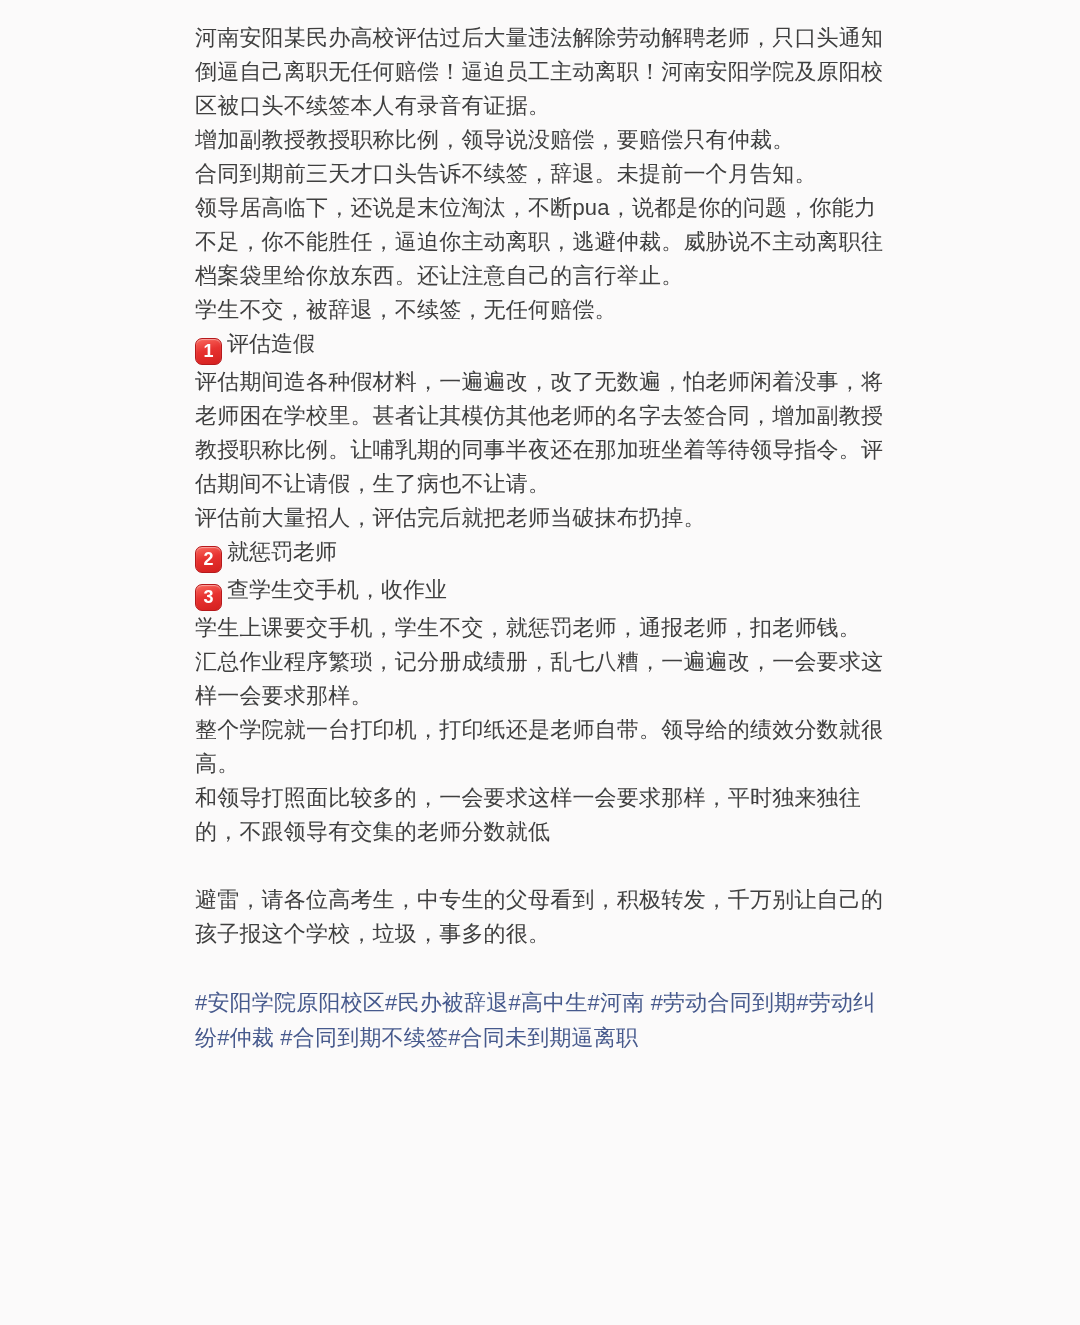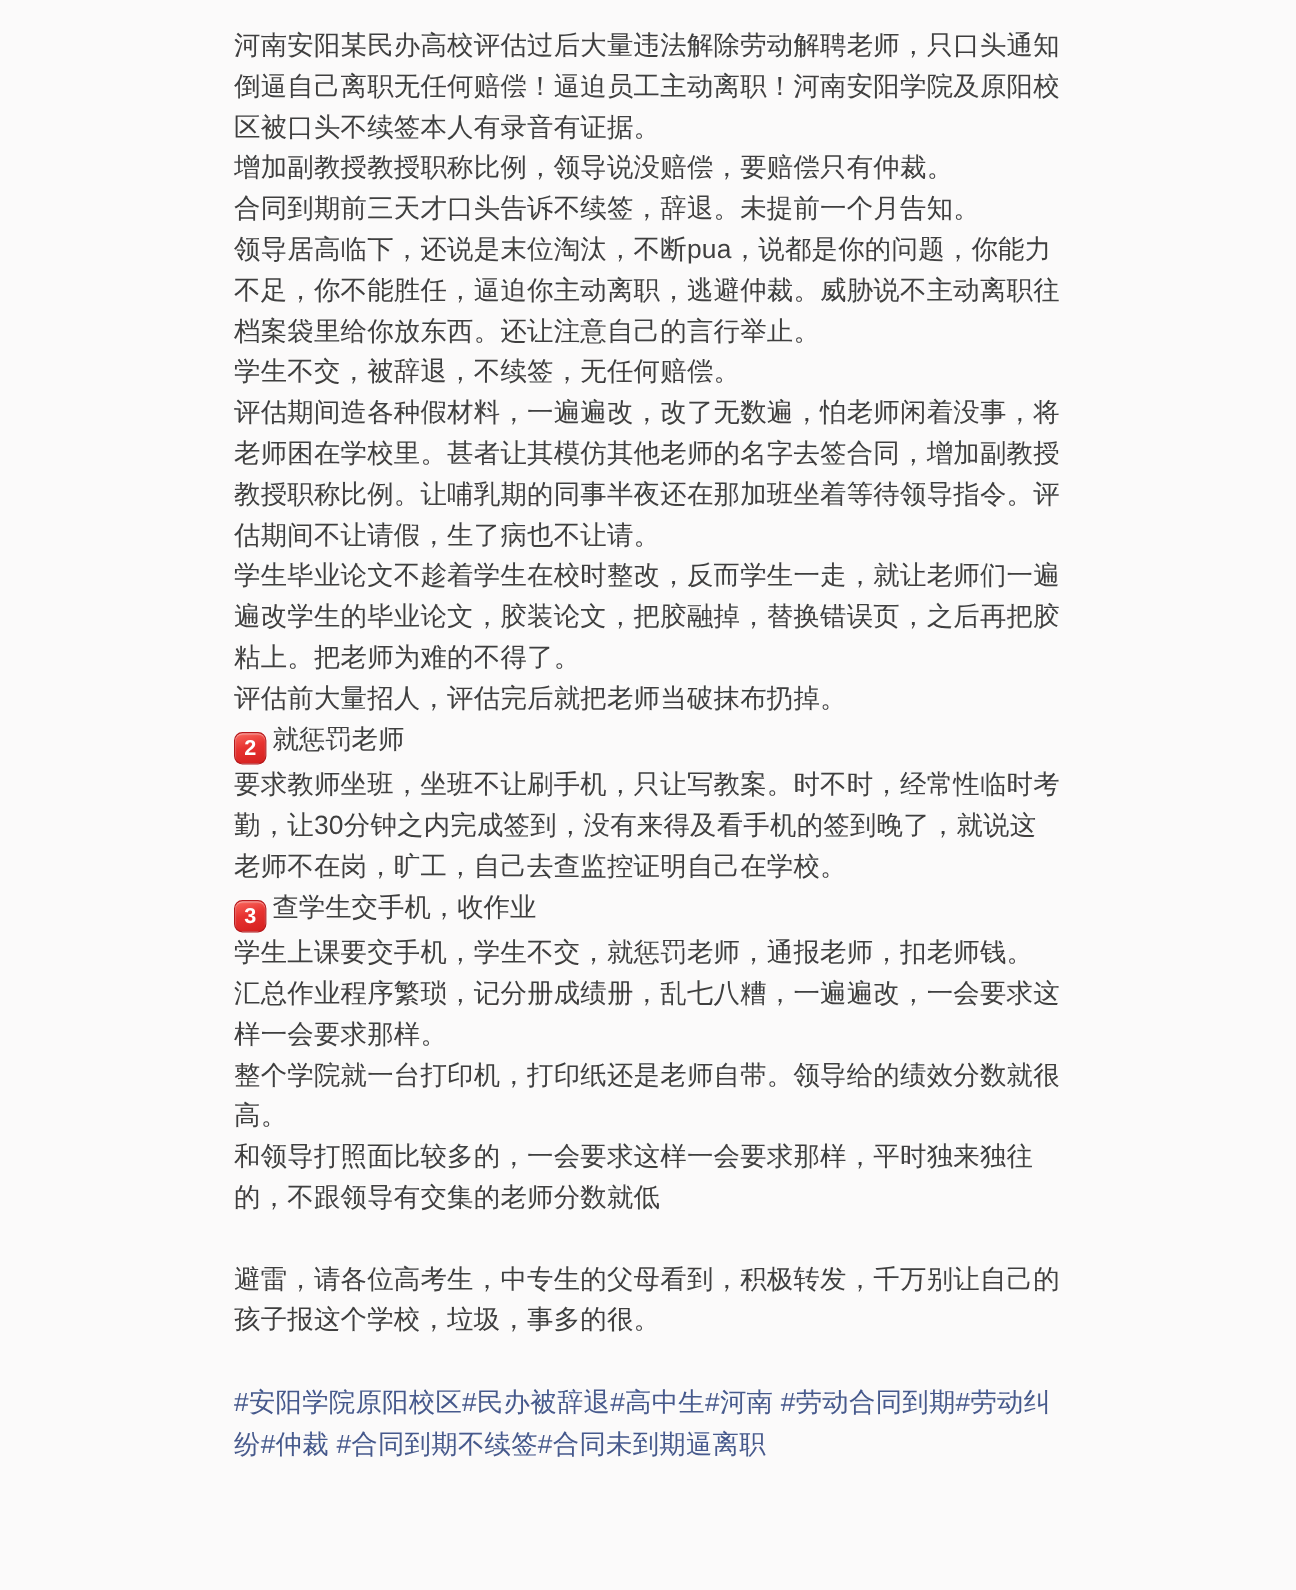--- a/index.html
+++ b/index.html
@@ -70,26 +70,25 @@
 
 <div class="page">
   <div class="content">
 
     <p class="para">河南安阳某民办高校评估过后大量违法解除劳动解聘老师，只口头通知倒逼自己离职无任何赔偿！逼迫员工主动离职！河南安阳学院及原阳校区被口头不续签本人有录音有证据。</p>
     <p class="para">增加副教授教授职称比例，领导说没赔偿，要赔偿只有仲裁。</p>
     <p class="para">合同到期前三天才口头告诉不续签，辞退。未提前一个月告知。</p>
     <p class="para">领导居高临下，还说是末位淘汰，不断pua，说都是你的问题，你能力不足，你不能胜任，逼迫你主动离职，逃避仲裁。威胁说不主动离职往档案袋里给你放东西。还让注意自己的言行举止。</p>
     <p class="para">学生不交，被辞退，不续签，无任何赔偿。</p>
 
+    <p class="heading"><span class="badge">1</span><span>评估造假</span></p>
     <p class="para">评估期间造各种假材料，一遍遍改，改了无数遍，怕老师闲着没事，将老师困在学校里。甚者让其模仿其他老师的名字去签合同，增加副教授教授职称比例。让哺乳期的同事半夜还在那加班坐着等待领导指令。评估期间不让请假，生了病也不让请。</p>
-    <p class="para">学生毕业论文不趁着学生在校时整改，反而学生一走，就让老师们一遍遍改学生的毕业论文，胶装论文，把胶融掉，替换错误页，之后再把胶粘上。把老师为难的不得了。</p>
     <p class="para">评估前大量招人，评估完后就把老师当破抹布扔掉。</p>
 
     <p class="heading"><span class="badge">2</span><span>就惩罚老师</span></p>
-    <p class="para">要求教师坐班，坐班不让刷手机，只让写教案。时不时，经常性临时考勤，让30分钟之内完成签到，没有来得及看手机的签到晚了，就说这老师不在岗，旷工，自己去查监控证明自己在学校。</p>
 
     <p class="heading"><span class="badge">3</span><span>查学生交手机，收作业</span></p>
     <p class="para">学生上课要交手机，学生不交，就惩罚老师，通报老师，扣老师钱。</p>
     <p class="para">汇总作业程序繁琐，记分册成绩册，乱七八糟，一遍遍改，一会要求这样一会要求那样。</p>
     <p class="para">整个学院就一台打印机，打印纸还是老师自带。领导给的绩效分数就很高。</p>
 
     <p class="para">和领导打照面比较多的，一会要求这样一会要求那样，平时独来独往的，不跟领导有交集的老师分数就低</p>
 
     <div class="spacer"></div>
 

